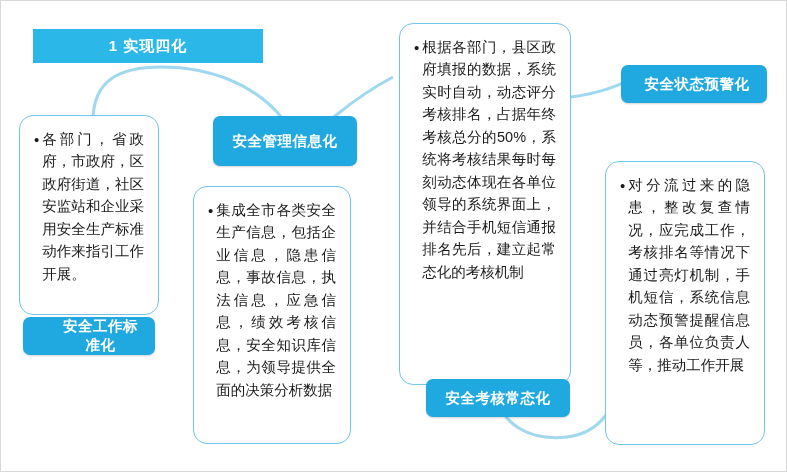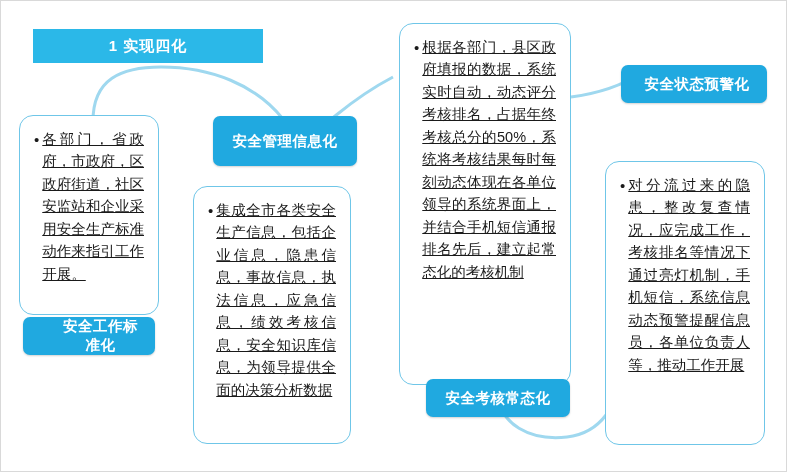--- a/index.html
+++ b/index.html
@@ -67,21 +67,20 @@
   }
   .card .dot {
     flex: 0 0 auto;
     font-size: 15px;
     line-height: 1.55;
     margin-right: 3px;
   }
   .card .txt {
     flex: 1 1 auto;
     text-align: justify;
-    text-decoration: underline;
   }
 
   
   .chip {
     position: absolute;
     box-sizing: border-box;
     background: #20A9E0;
     color: #ffffff;
     font-size: 14.5px;
     font-weight: bold;

